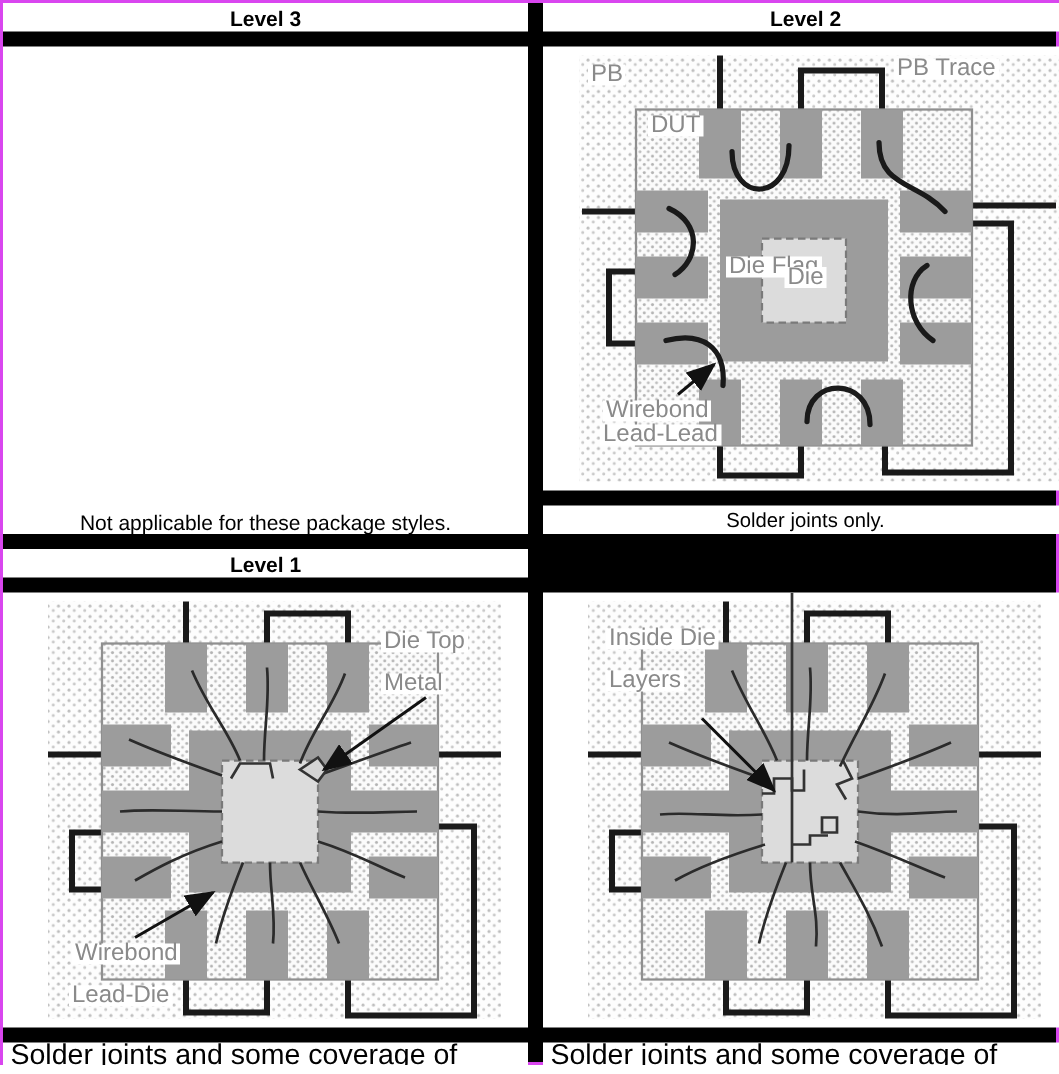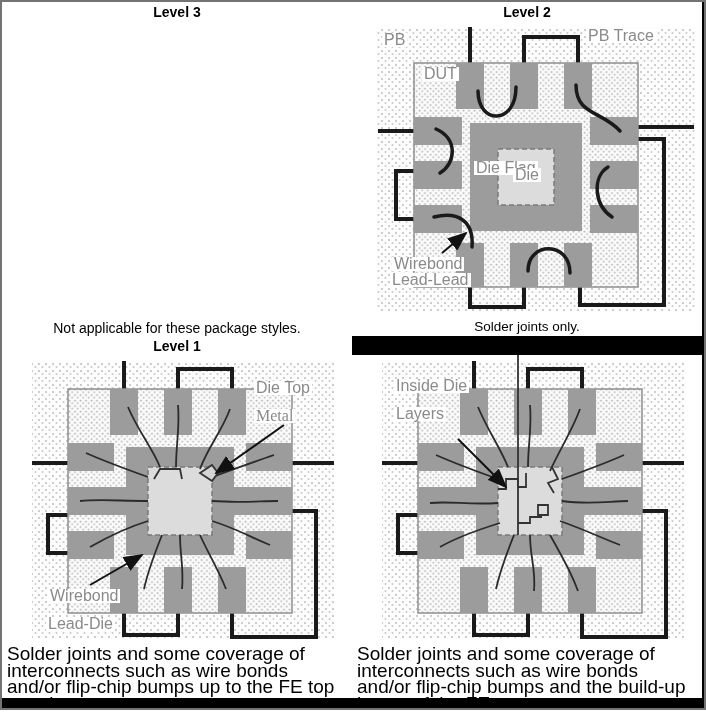--- a/index.html
+++ b/index.html
@@ -1,21 +1,21 @@
 <!DOCTYPE html>
 <html><head>
 <meta charset="utf-8">
 <style>
   html,body{margin:0;padding:0;background:#fff;}
   body{font-family:"Liberation Sans", sans-serif; color:#000;}
   .tbl{
     width:706px;height:710px;box-sizing:border-box;
     display:grid;grid-template-columns:350px 350px;
     grid-template-rows:19px 296px 19px 19px 290px 53px;
-    gap:0;background:#000;border:2px solid #737373;
+    gap:10px;background:#000;border:2px solid #d946ef;
   }
   .cell{background:#fff;overflow:hidden;}
   .hdr{font-weight:bold;font-size:14px;display:flex;align-items:center;justify-content:center;}
   .l3body{grid-row:2/4;grid-column:1;display:flex;align-items:flex-end;justify-content:center;font-size:14px;}
   .diagram{position:relative;}
   .diagram svg{position:absolute;left:0;top:0;}
   .dlabel{position:absolute;background:#fff;color:#8a8a8a;font-size:16px;line-height:14px;padding:0 2px;white-space:nowrap;}
   .cap{font-size:19px;line-height:16.5px;padding:1px 16px 0 5px;}
   .capcenter{display:flex;align-items:center;justify-content:center;font-size:13.5px;}
 </style>
@@ -151,21 +151,21 @@
         <path d="M160 180 C152 200 146 216 142 234"></path>
         <path d="M178 180 C178 200 182 214 180 234"></path>
         <path d="M198 180 C206 198 216 214 224 234"></path>
       </g>
       <path d="M152 124 L158 114 L178 114 L180 124" stroke="#333" stroke-width="1.8" fill="none"></path>
       <path d="M198 118 L210 110 L216 118 L210 126 Z" fill="#d4d4d4" stroke="#333" stroke-width="1.8"></path>
       <line x1="282" y1="70" x2="214" y2="118" stroke="#111" stroke-width="2" marker-end="url(#arrowhead)"></line>
       <line x1="88" y1="230" x2="140" y2="200" stroke="#111" stroke-width="2" marker-end="url(#arrowhead)"></line>
     </svg>
     <span class="dlabel" style="left:252px;top:26px;">Die Top</span>
-    <span class="dlabel" style="left:252px;top:54px;font-family:Liberation Serif, serif;">Metal</span>
+    <span class="dlabel" style="left:252px;top:54px;">Metal</span>
     <span class="dlabel" style="left:46px;top:234px;">Wirebond</span>
     <span class="dlabel" style="left:44px;top:262px;">Lead-Die</span>
   </div>
 
   <div class="cell diagram" style="grid-row:5;grid-column:2;">
     <svg width="350" height="290" viewBox="0 0 350 290">
       <rect x="30" y="6" width="302" height="278" fill="url(#stipA)"></rect>
       <g stroke="#1a1a1a" stroke-width="4" fill="none">
         <path d="M122 34 V6"></path>
         <path d="M176 34 V14 H230 V34"></path>

